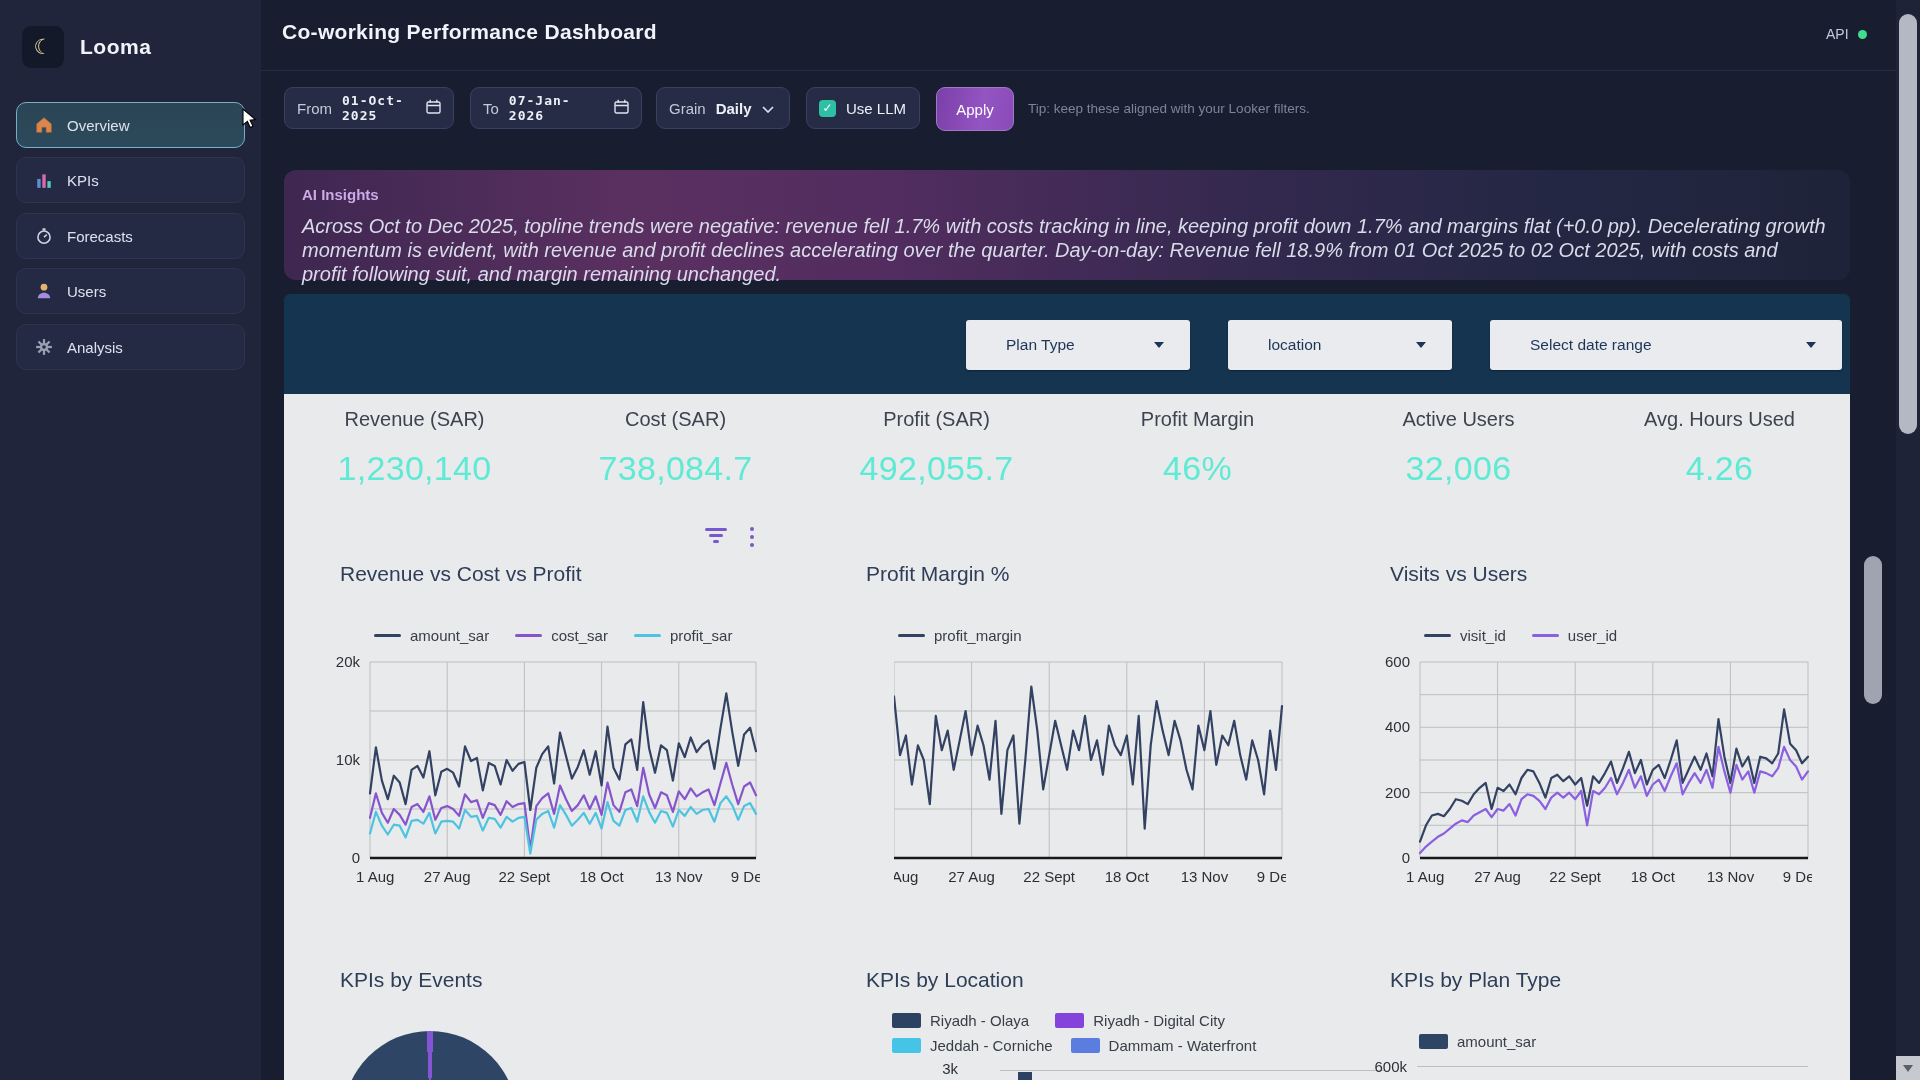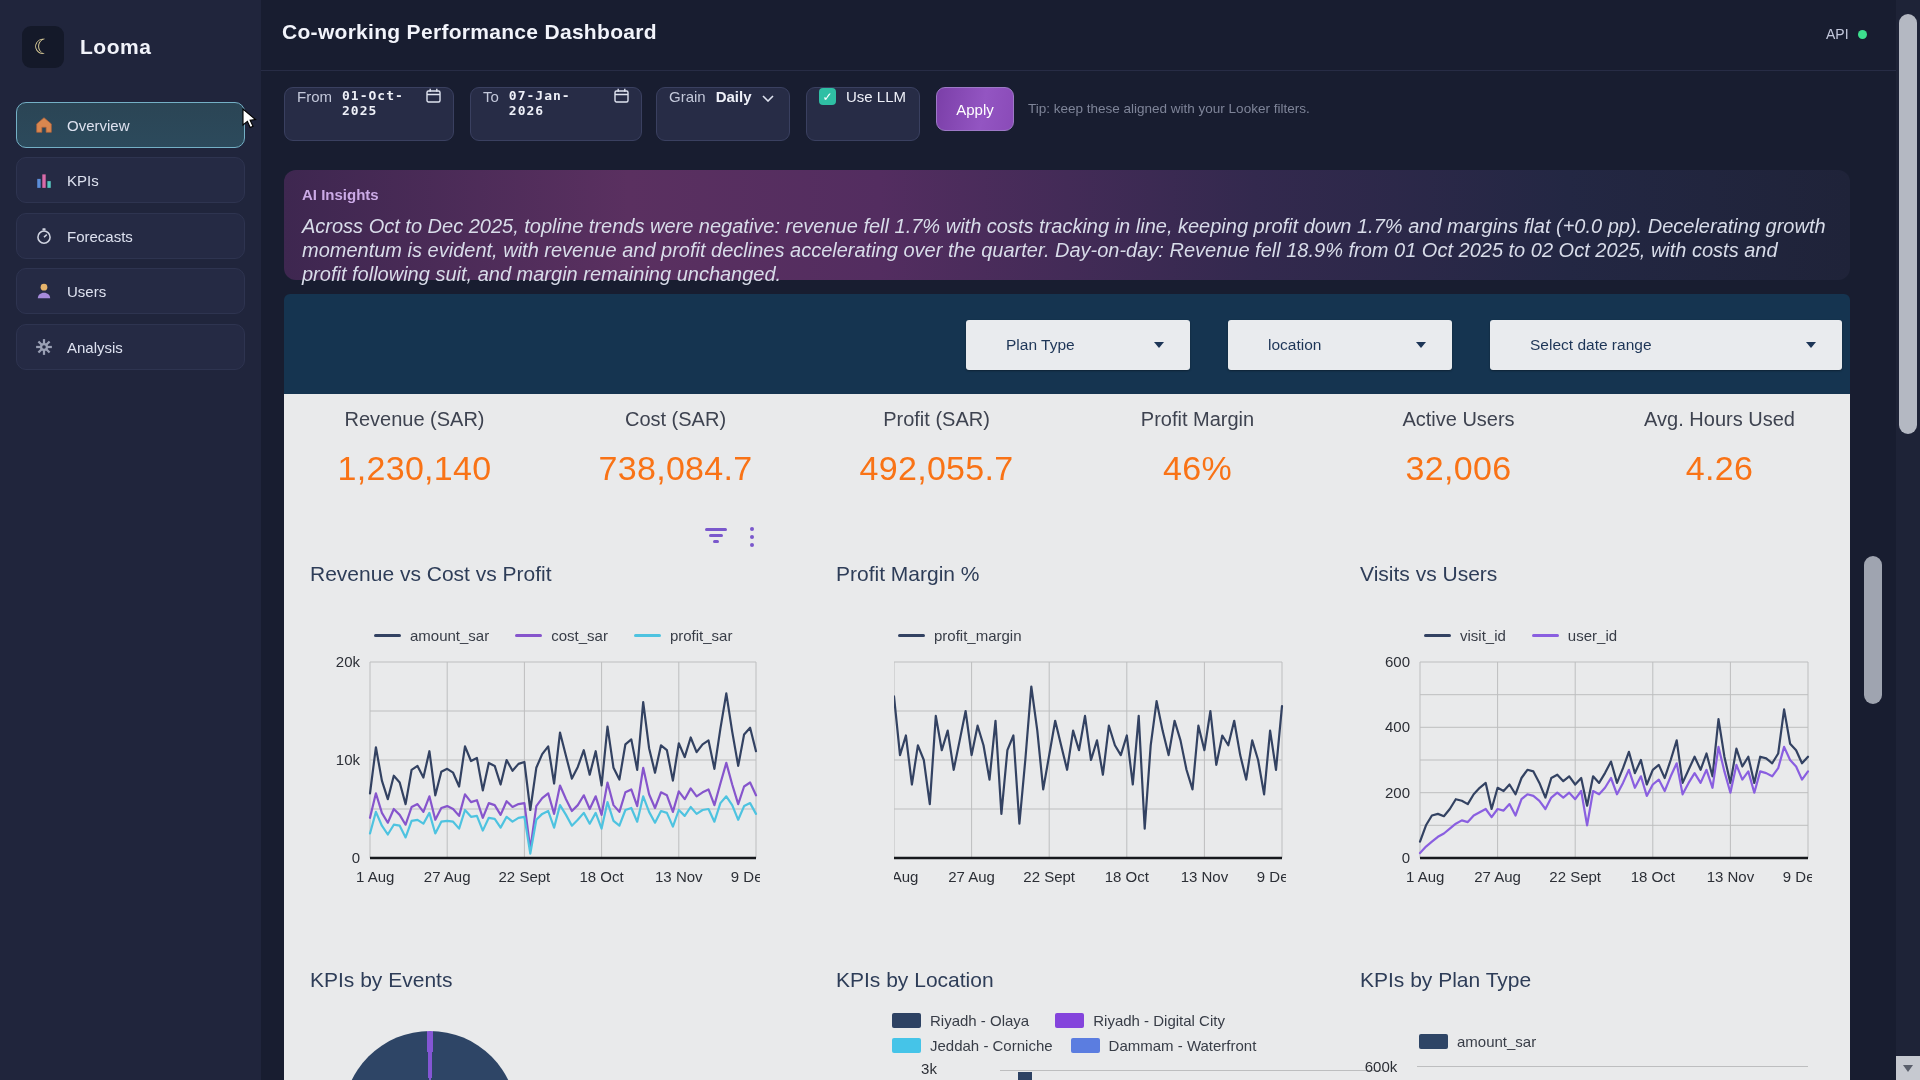--- a/index.html
+++ b/index.html
@@ -19,22 +19,22 @@
             padding-left:18px;box-sizing:border-box;color:#dde1ef;font-size:15px;cursor:pointer;}
   .nav-item.active{background:linear-gradient(180deg,#2b4555,#2c4a5c);border:1px solid #74b0c6;}
   .nav-ic{width:18px;height:18px;display:inline-flex;}
 
   
   #header-sep{left:261px;top:70px;width:1659px;height:1px;background:#272c45;}
   #page-title{left:282px;top:20px;color:#f2f4fb;font-size:21px;font-weight:bold;letter-spacing:.3px;}
   #api-wrap{left:1826px;top:26px;display:flex;align-items:center;gap:9px;}
   #api-label{color:#c3c8dc;font-size:14px;}
   #api-dot{width:9px;height:9px;border-radius:50%;background:#3ddf8e;}
-  .field{top:87px;height:54px;border-radius:9px;background:#272c46;border:1px solid #3a4060;
-         display:flex;align-items:flex-start;box-sizing:border-box;padding:0 12px;gap:10px;}
+  .field{top:87px;height:42px;border-radius:9px;background:#272c46;border:1px solid #3a4060;
+         display:flex;align-items:center;box-sizing:border-box;padding:0 12px;gap:10px;}
   .field-label{color:#c3c8da;font-size:15px;}
   .field-value{color:#eef0f8;font-size:13px;font-weight:bold;
                font-family:"DejaVu Sans Mono",monospace;letter-spacing:1px;}
   #apply-btn{left:936px;top:87px;width:76px;height:42px;border-radius:9px;
              background:linear-gradient(100deg,#7b3fa8 0%,#9355c2 60%,#8a4bb8 100%);
              border:1px solid #9d79c6;color:#fff;font-size:15px;
              display:flex;align-items:center;justify-content:center;cursor:pointer;}
   #tip-text{left:1028px;top:87px;height:42px;display:flex;align-items:center;
             color:#7e8498;font-size:13.5px;}
   .cb{width:17px;height:17px;border-radius:4px;background:#2fbfa4;color:#fff;
@@ -51,34 +51,34 @@
   #blue-panel{left:284px;top:294px;width:1566px;height:100px;background:#153450;
               border-radius:6px 6px 0 0;}
   .dd-btn{top:320px;height:50px;background:#e9ebee;border-radius:3px;color:#1d3557;
           font-size:15.5px;display:flex;align-items:center;justify-content:space-between;
           padding:0 26px 0 40px;box-sizing:border-box;cursor:pointer;box-shadow:0 1px 2px rgba(0,0,0,.35);}
   .dd-arrow{width:0;height:0;border-left:5px solid transparent;border-right:5px solid transparent;
             border-top:6px solid #1d3557;}
   #card{left:284px;top:394px;width:1566px;height:686px;background:#e9eaeb;}
   .kpi{top:408px;width:261px;text-align:center;}
   .kpi-label{color:#3e4350;font-size:20px;}
-  .kpi-value{margin-top:18px;color:#f97316;font-size:34px;font-weight:500;letter-spacing:.3px;}
+  .kpi-value{margin-top:18px;color:#5eead4;font-size:34px;font-weight:500;letter-spacing:.3px;}
   #mini-filter{left:704px;top:528px;width:24px;}
   #mini-filter div{background:#7a58cc;height:3px;border-radius:2px;margin:0 auto 3px;}
   #mini-kebab{left:750px;top:527px;width:4px;}
   #mini-kebab div{width:4px;height:4px;border-radius:50%;background:#7a58cc;margin-bottom:4px;}
 
-  .chart-title{color:#2e3d58;font-size:21px;font-weight:500;}
+  .chart-title{color:#2e3d58;font-size:21px;font-weight:500;margin-left:30px;}
   .legend{display:flex;align-items:center;gap:26px;}
   .legend-item{display:flex;align-items:center;gap:9px;color:#383d47;font-size:15px;}
   .line-swatch{width:27px;height:3.5px;border-radius:2px;}
   .rect-swatch{width:29px;height:15px;border-radius:2px;}
   svg text.tick{font-family:"Liberation Sans",sans-serif;font-size:15px;fill:#2c2f36;}
 
-  .axis-lab{color:#2c2f36;font-size:15px;text-align:center;}
+  .axis-lab{color:#2c2f36;font-size:15px;text-align:right;}
   .gridline{height:1px;background:#bdbebf;}
   #pie{left:343px;top:1031px;width:174px;height:174px;border-radius:50%;}
   #loc-bar{left:1018px;top:1072px;width:14px;height:8px;background:#2e4566;}
 
   
   #scroll-track{left:1896px;top:0;width:24px;height:1080px;background:#1e2337;}
   #scroll-thumb{left:1899px;top:14px;width:18px;height:420px;border-radius:9px;background:#b4b8c2;}
   #scroll-btn{left:1896px;top:1056px;width:24px;height:24px;background:#c6c9d0;
               display:flex;align-items:center;justify-content:center;}
   #scroll-btn i{width:0;height:0;border-left:5px solid transparent;border-right:5px solid transparent;

